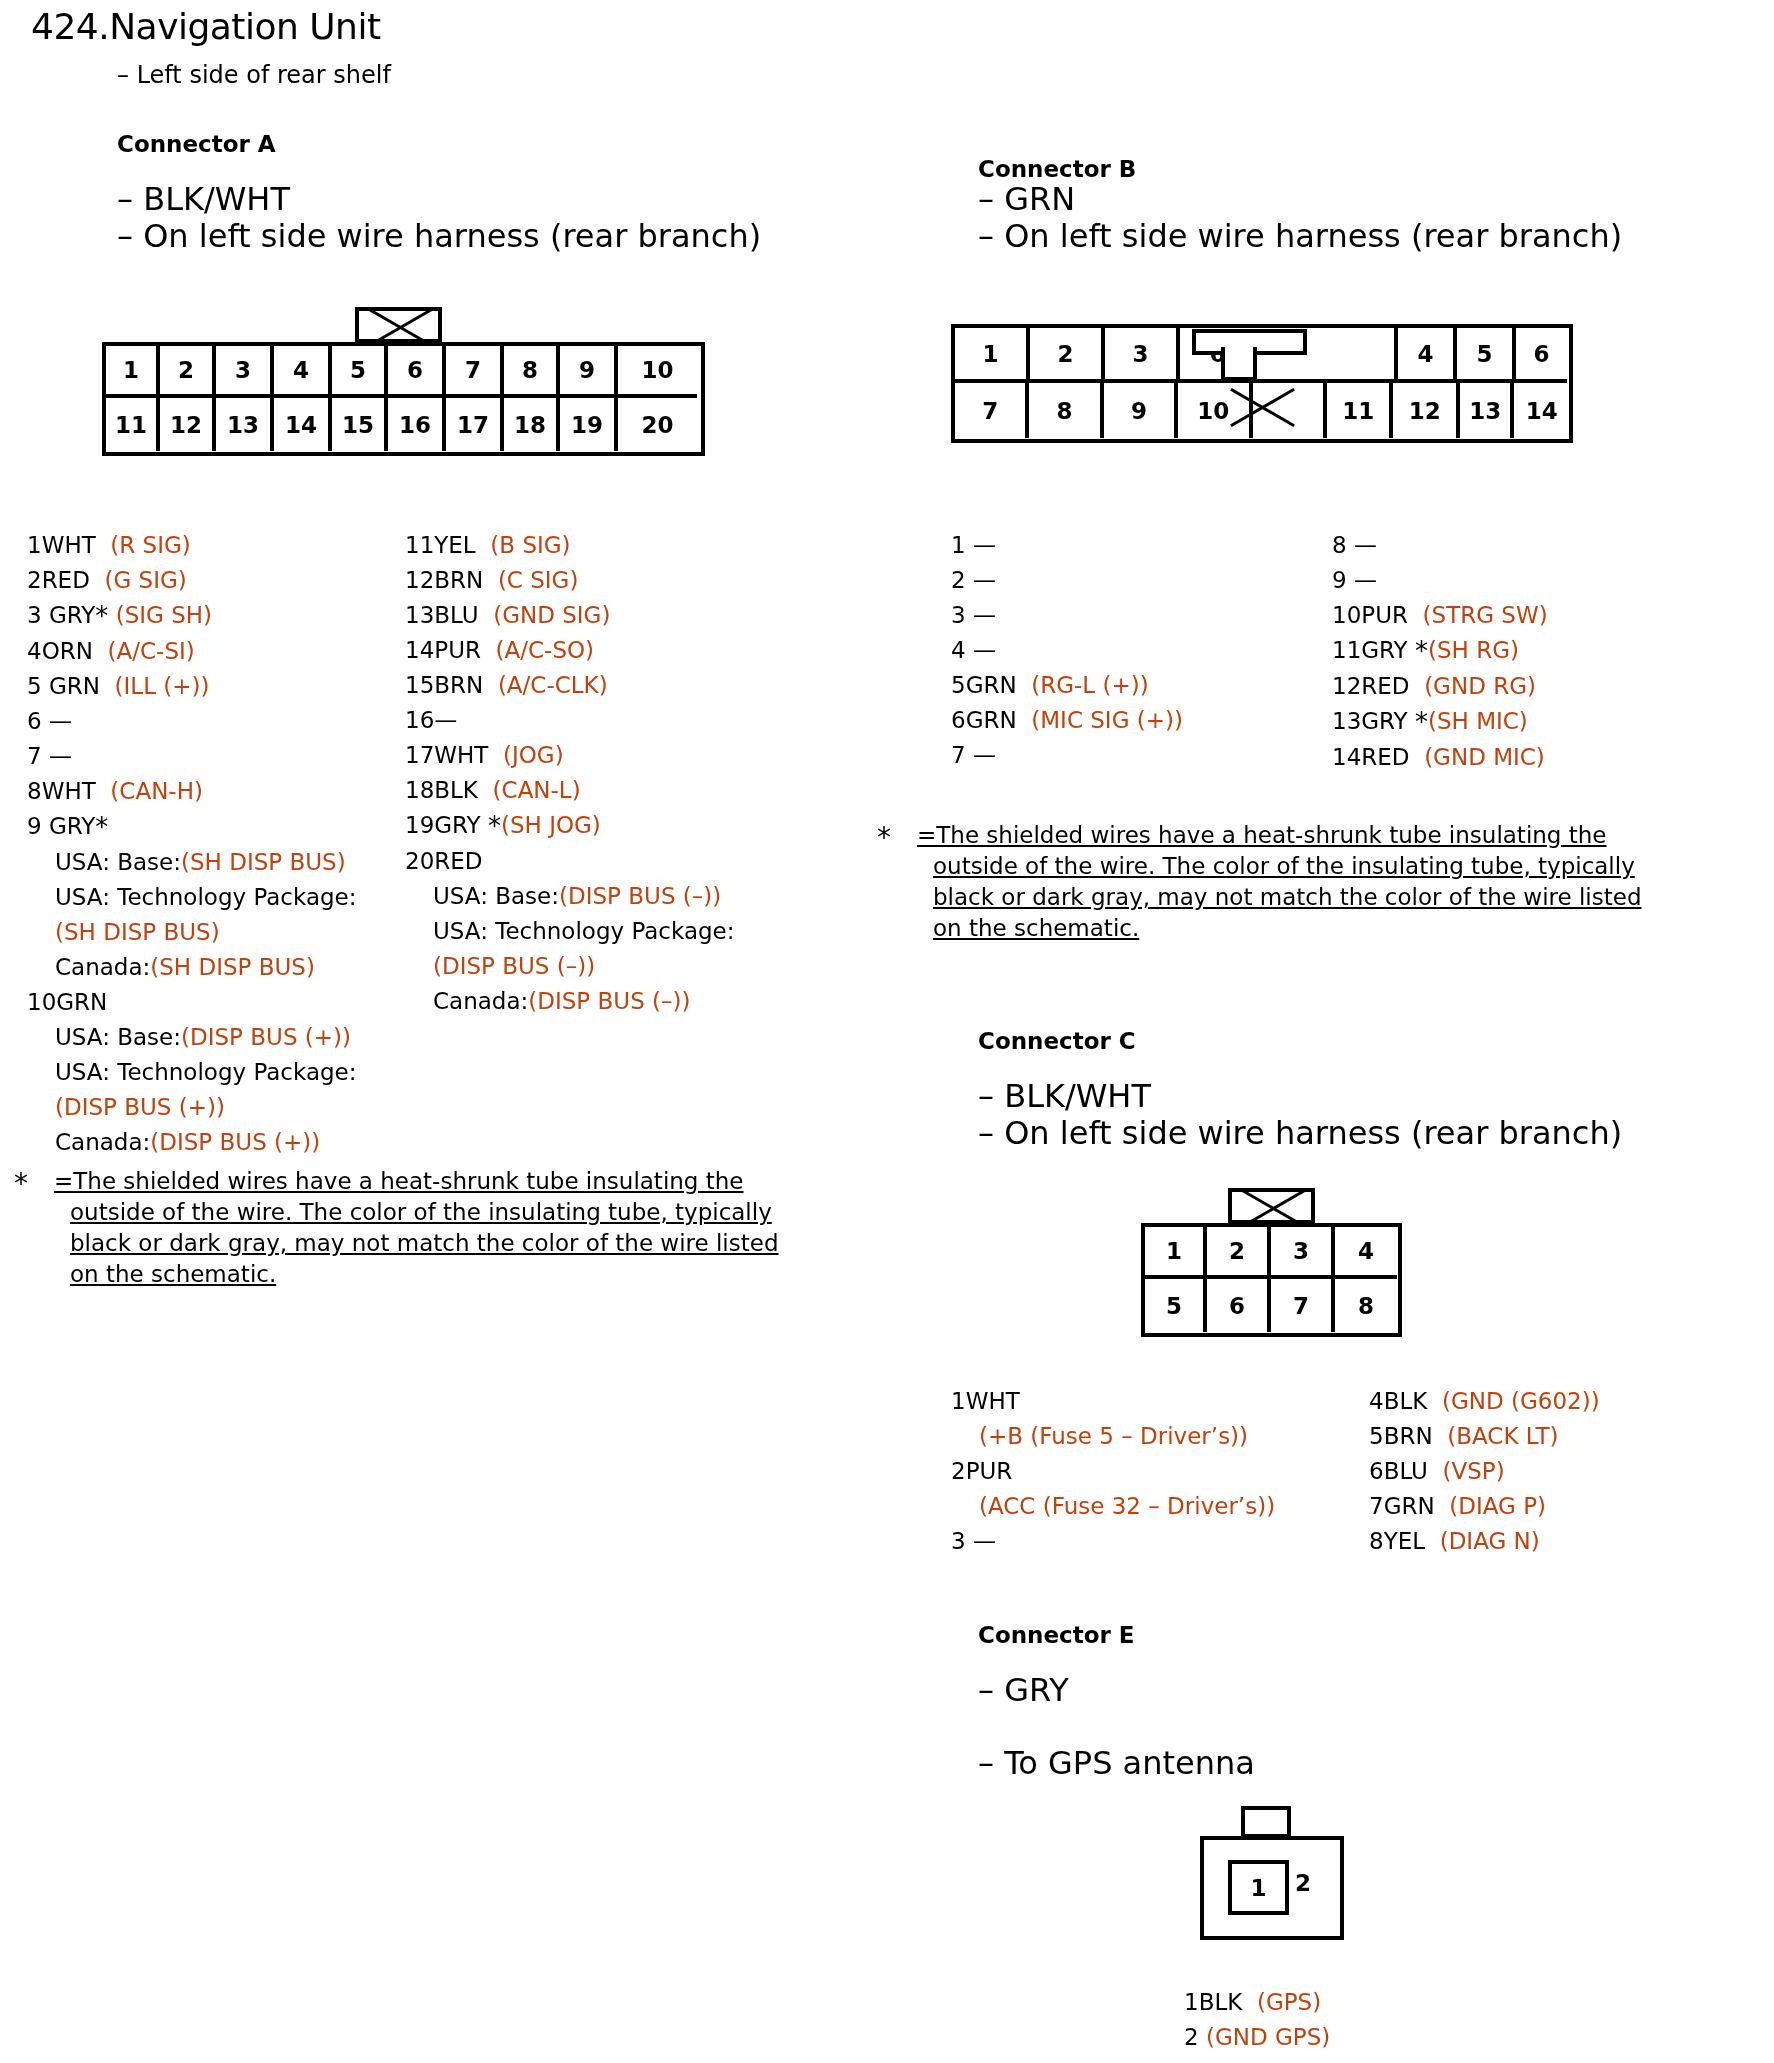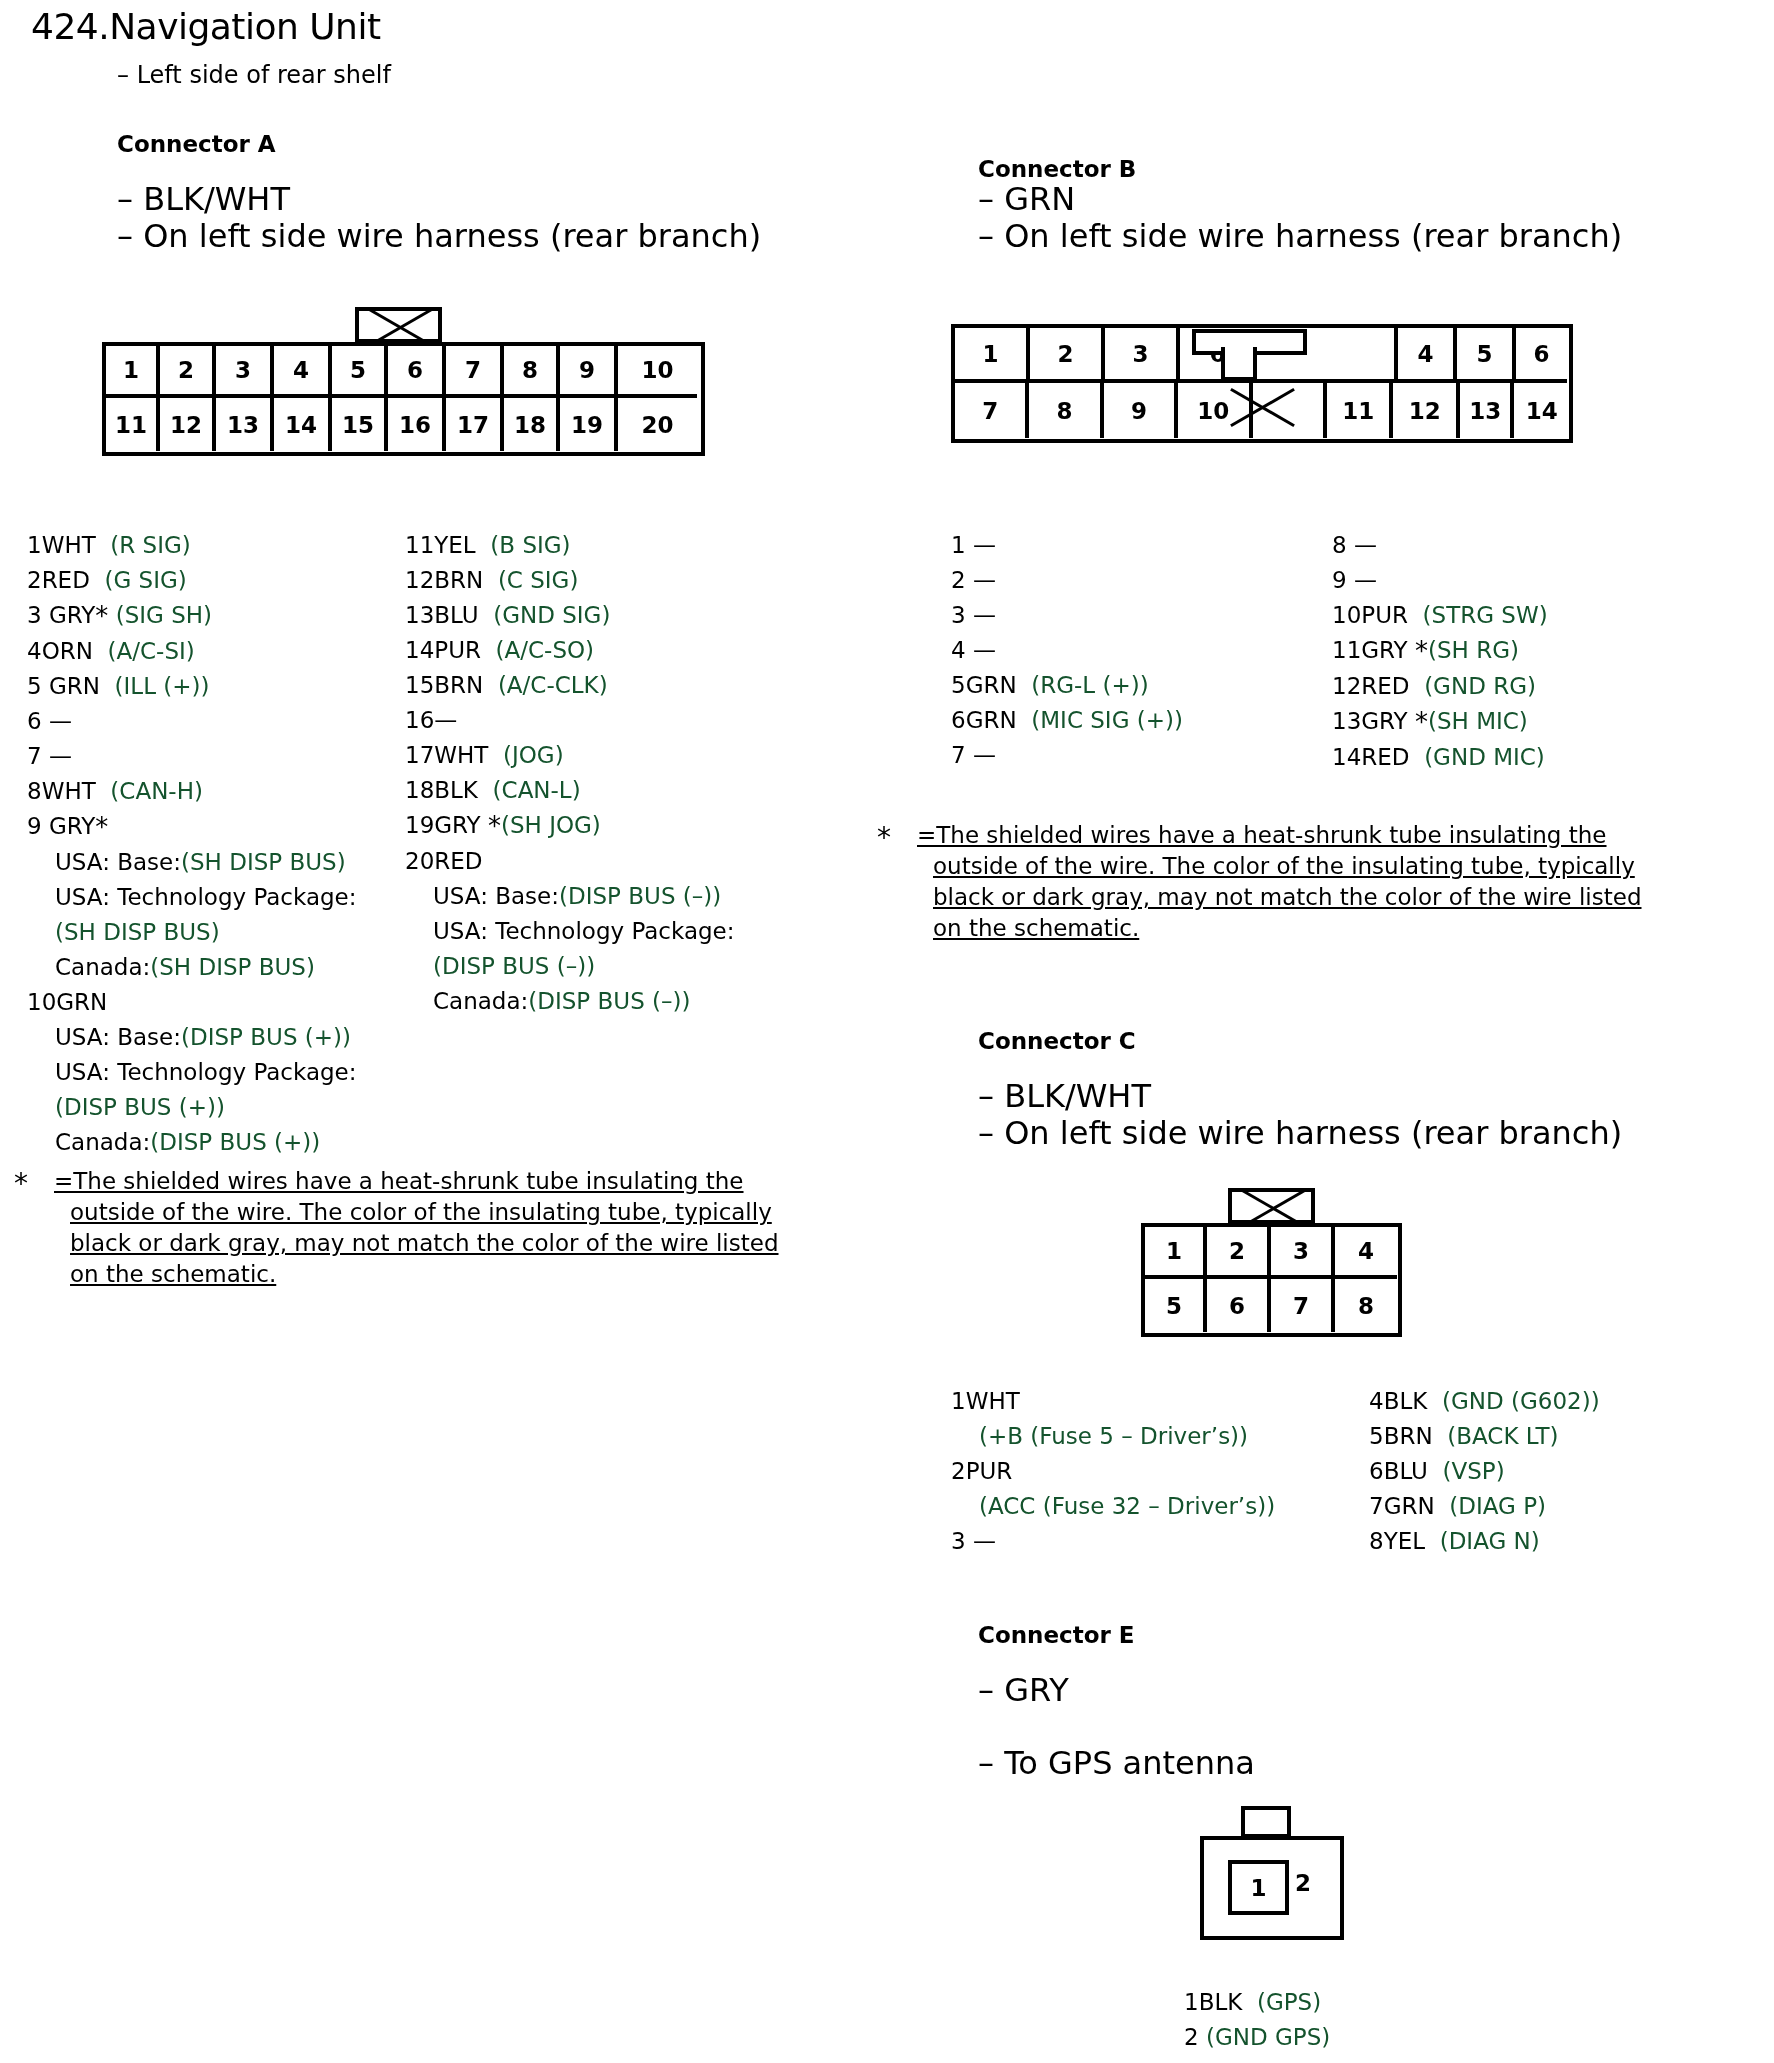--- a/index.html
+++ b/index.html
@@ -92,21 +92,21 @@
 
   
   .pinlist {
     position: absolute;
     font-size: 23px;
     line-height: 35px;
   }
   .pinrow {
     white-space: nowrap;
   }
-  .sig { color: #14532d; }
+  .sig { color: #c2410c; }
   .sub { display:block; padding-left: 28px; }
   .note {
     position: absolute;
     font-size: 23px;
     line-height: 31px;
   }
   .note .star {
     position: absolute;
     left: 0;
     top: 2px;

